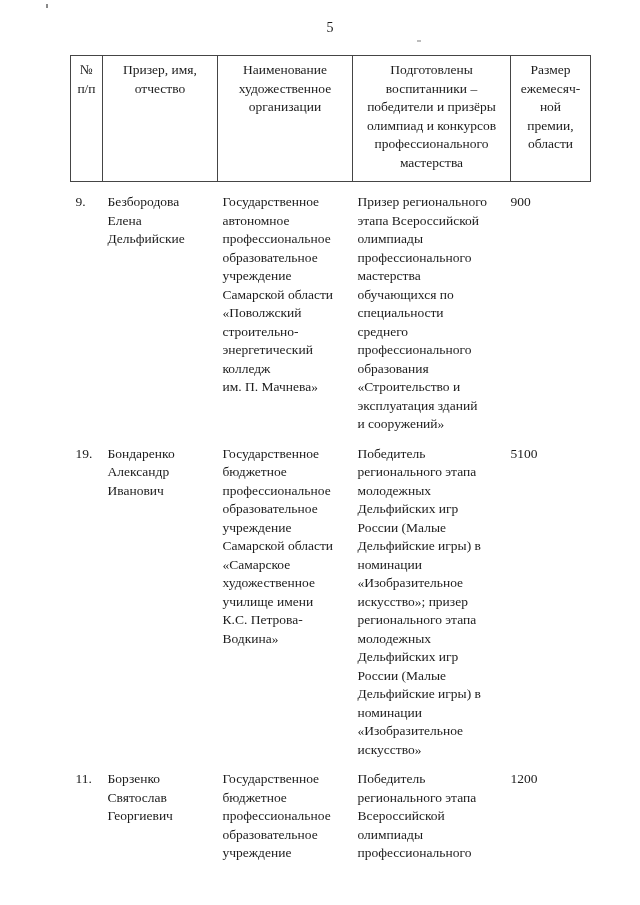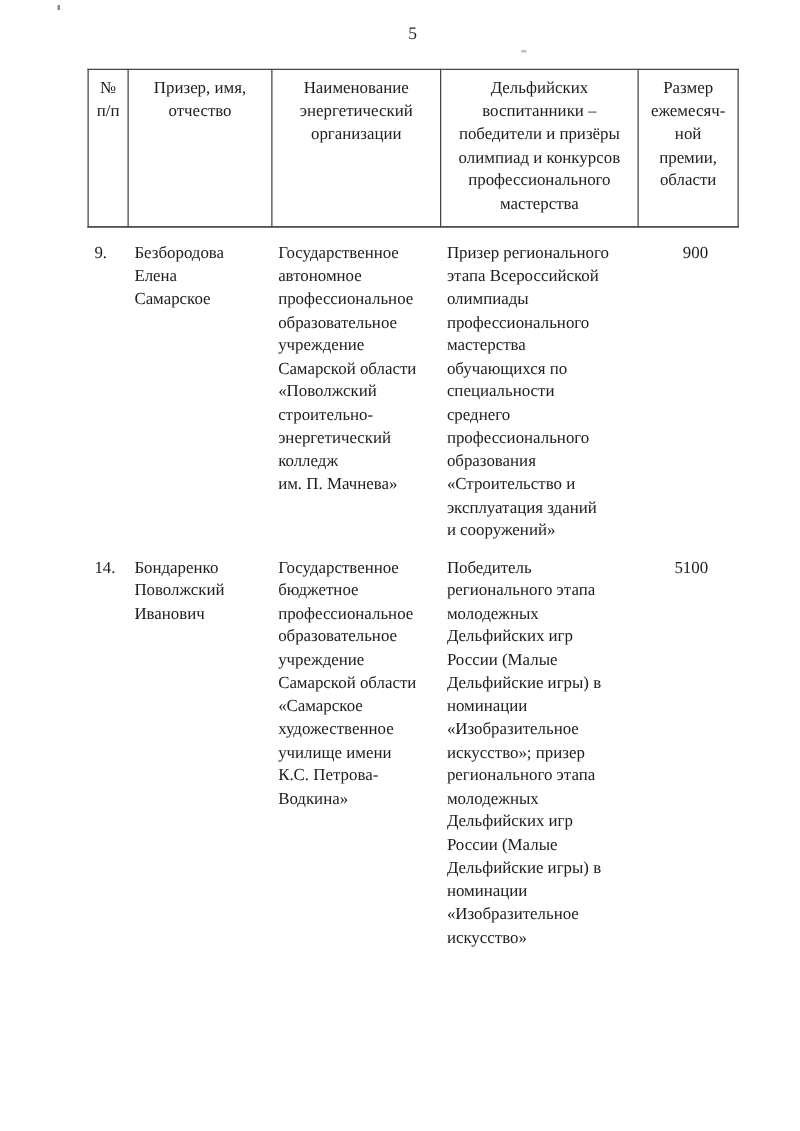--- a/index.html
+++ b/index.html
@@ -48,21 +48,21 @@
   }
   td {
     border: none;
     vertical-align: top;
     padding: 11px 2px 0 5px;
     white-space: pre;
     overflow: visible;
   }
   td.cell-num { padding-left: 5px; }
   td.cell-amount {
-    text-align: right;
+    text-align: left;
     padding-left: 0;
     padding-right: 24px;
     white-space: normal;
   }
 </style>
 </head>
 <body>
 
 <div class="speck-1"></div>
 <div class="speck-2"></div>
@@ -77,41 +77,41 @@
     <col class="c-achv">
     <col class="c-amount">
   </colgroup>
   <thead>
     <tr>
       <th>№
 п/п</th>
       <th>Призер, имя,
 отчество</th>
       <th>Наименование
-энергетический
+художественное
 организации</th>
-      <th>Дельфийских
+      <th>Подготовлены
 воспитанники –
 победители и призёры
 олимпиад и конкурсов
 профессионального
 мастерства</th>
       <th>Размер
 ежемесяч-
 ной
 премии,
 области</th>
     </tr>
   </thead>
   <tbody>
     <tr>
       <td class="cell-num">9.</td>
       <td>Безбородова
 Елена
-Самарское</td>
+Дельфийские</td>
       <td>Государственное
 автономное
 профессиональное
 образовательное
 учреждение
 Самарской области
 «Поволжский
 строительно-
 энергетический
 колледж
@@ -125,23 +125,23 @@
 специальности
 среднего
 профессионального
 образования
 «Строительство и
 эксплуатация зданий
 и сооружений»</td>
       <td class="cell-amount">900</td>
     </tr>
     <tr>
-      <td class="cell-num">14.</td>
+      <td class="cell-num">19.</td>
       <td>Бондаренко
-Поволжский
+Александр
 Иванович</td>
       <td>Государственное
 бюджетное
 профессиональное
 образовательное
 учреждение
 Самарской области
 «Самарское
 художественное
 училище имени
@@ -159,14 +159,31 @@
 регионального этапа
 молодежных
 Дельфийских игр
 России (Малые
 Дельфийские игры) в
 номинации
 «Изобразительное
 искусство»</td>
       <td class="cell-amount">5100</td>
     </tr>
+    <tr>
+      <td class="cell-num">11.</td>
+      <td>Борзенко
+Святослав
+Георгиевич</td>
+      <td>Государственное
+бюджетное
+профессиональное
+образовательное
+учреждение</td>
+      <td>Победитель
+регионального этапа
+Всероссийской
+олимпиады
+профессионального</td>
+      <td class="cell-amount">1200</td>
+    </tr>
   </tbody>
 </table>
 
 </body></html>

